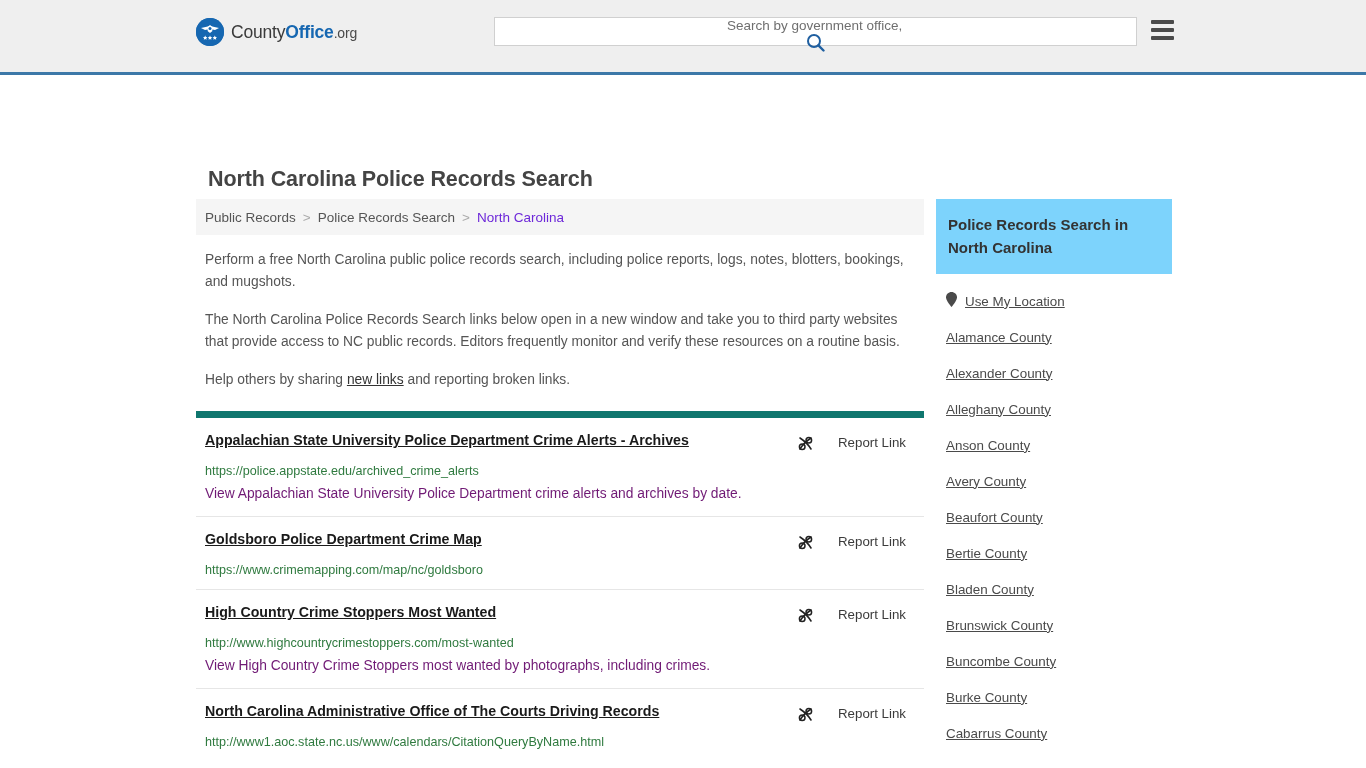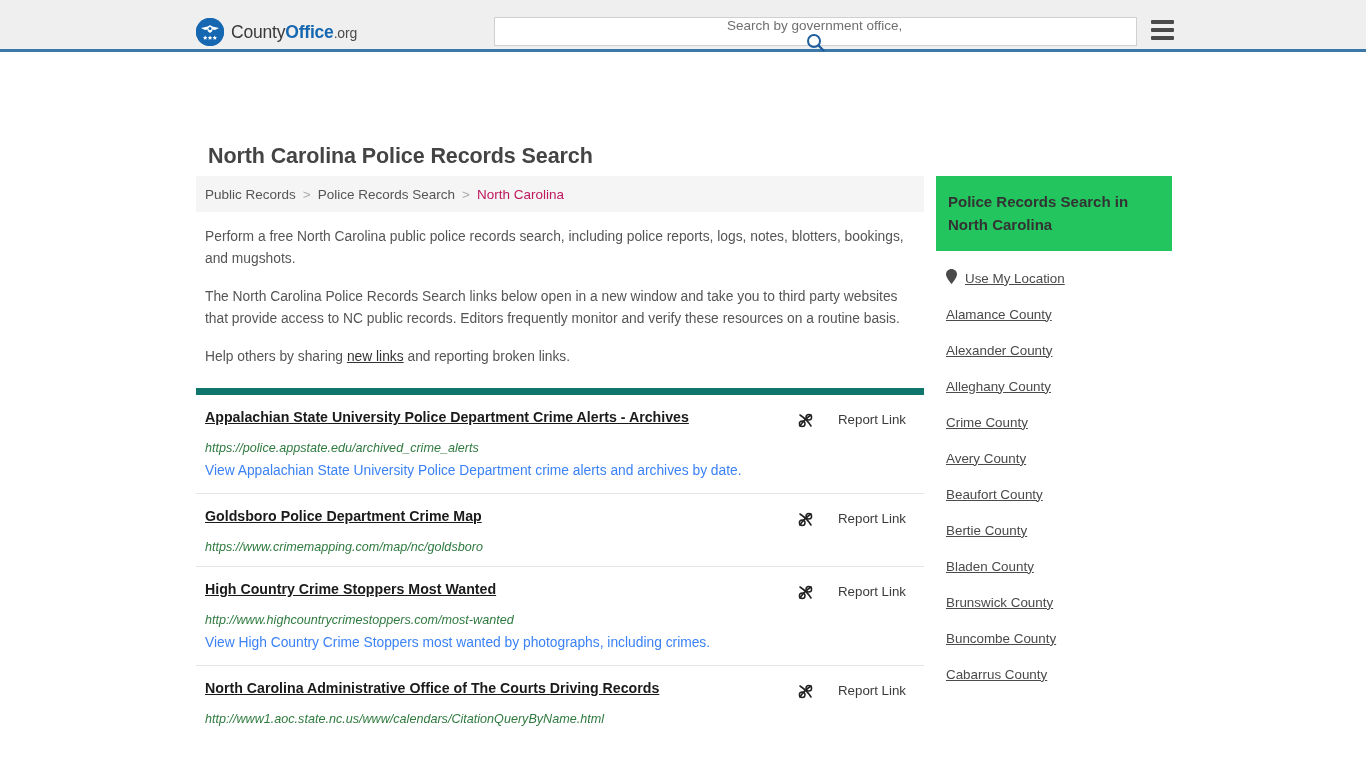--- a/index.html
+++ b/index.html
@@ -8,21 +8,21 @@
     width: 1366px; height: 768px;
     overflow: hidden;
     background: #ffffff;
     font-family: "Liberation Sans", sans-serif;
     -webkit-font-smoothing: antialiased;
   }
 
   
   .site-header {
     position: relative;
-    height: 52px;
+    height: 75px;
     background: #efefef;
     border-bottom: 3px solid #3c78a8;
     display: flex;
     align-items: center;
   }
   .brand {
     position: absolute;
     left: 196px;
     top: 18px;
     display: flex;
@@ -136,21 +136,21 @@
     gap: 0;
   }
   .breadcrumb a {
     color: #555;
     text-decoration: none;
   }
   .breadcrumb .sep {
     color: #aaa;
     margin: 0 7px;
   }
-  .breadcrumb .crumb-last { color: #be185d; }
+  .breadcrumb .crumb-last { color: #6d28d9; }
 
   .intro { padding-top: 14px; }
   .intro p {
     margin: 0 0 16px 0;
     font-size: 13.8px;
     line-height: 22px;
     color: #555;
     padding-left: 9px;
     padding-right: 10px;
   }
@@ -190,39 +190,38 @@
   .report-link .rl-text {
     font-size: 13.3px;
     color: #3b3b3b;
   }
   .result-url {
     font-size: 12.6px;
     color: #2f7a3f;
     margin-top: 7px;
     line-height: 16px;
     word-break: break-all;
-    font-style: italic;
   }
   .result-desc {
     font-size: 13.8px;
-    color: #3b82f6;
+    color: #701a75;
     line-height: 22px;
     margin-top: 4px;
     max-width: 700px;
   }
 
   
   .sidebar {
     position: absolute;
     left: 936px;
     top: 124px;
     width: 236px;
   }
   .sidebar-head {
-    background: #22c55e;
+    background: #7dd3fc;
     padding: 14px 12px 15px 12px;
     font-size: 15px;
     font-weight: bold;
     color: #333;
     line-height: 23px;
   }
   .sidebar-list { padding-top: 9px; }
   .sidebar-row {
     height: 36px;
     display: flex;
@@ -394,39 +393,42 @@
       <div class="sidebar-row">
           <a href="#">Alamance County</a>
         </div>
       <div class="sidebar-row">
           <a href="#">Alexander County</a>
         </div>
       <div class="sidebar-row">
           <a href="#">Alleghany County</a>
         </div>
       <div class="sidebar-row">
-          <a href="#">Crime County</a>
+          <a href="#">Anson County</a>
         </div>
       <div class="sidebar-row">
           <a href="#">Avery County</a>
         </div>
       <div class="sidebar-row">
           <a href="#">Beaufort County</a>
         </div>
       <div class="sidebar-row">
           <a href="#">Bertie County</a>
         </div>
       <div class="sidebar-row">
           <a href="#">Bladen County</a>
         </div>
       <div class="sidebar-row">
           <a href="#">Brunswick County</a>
         </div>
       <div class="sidebar-row">
           <a href="#">Buncombe County</a>
+        </div>
+      <div class="sidebar-row">
+          <a href="#">Burke County</a>
         </div>
       <div class="sidebar-row">
           <a href="#">Cabarrus County</a>
         </div>
 
     </div>
   </aside>
 
 </div>
 

